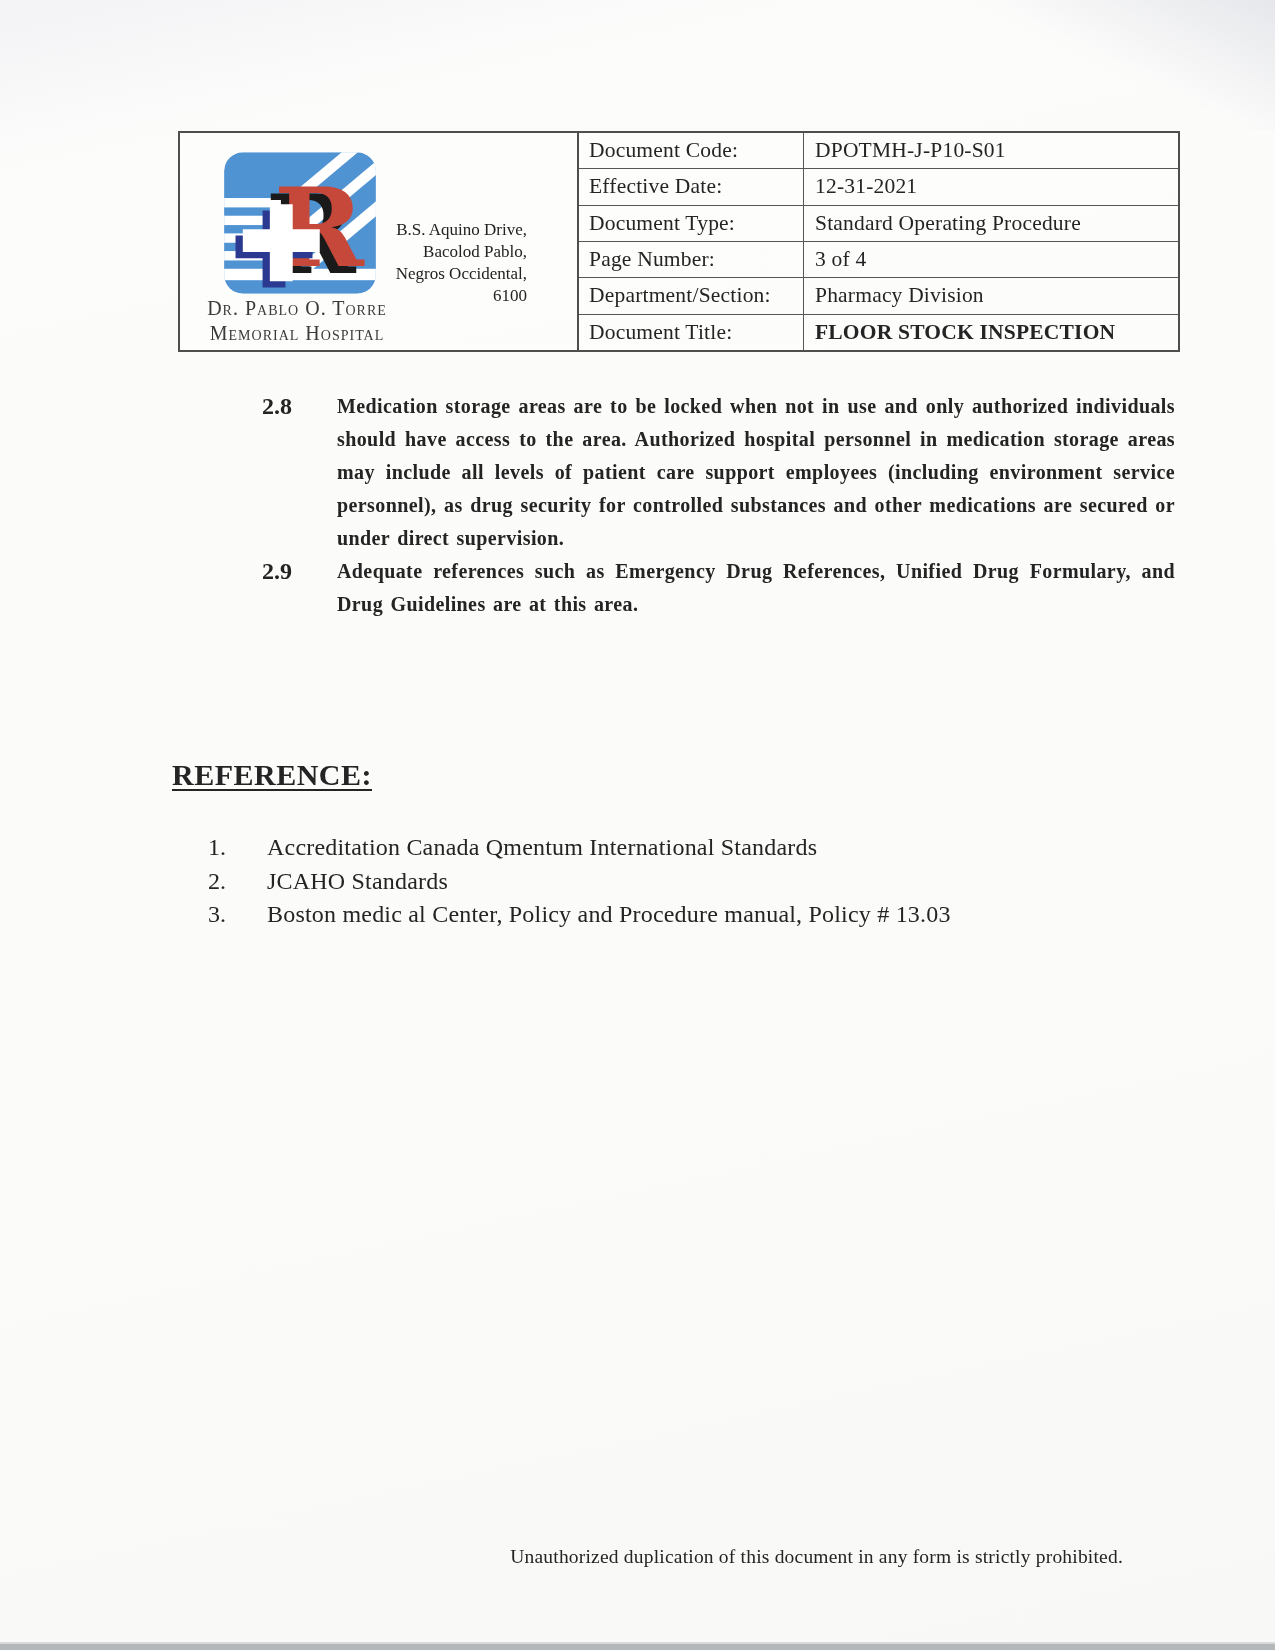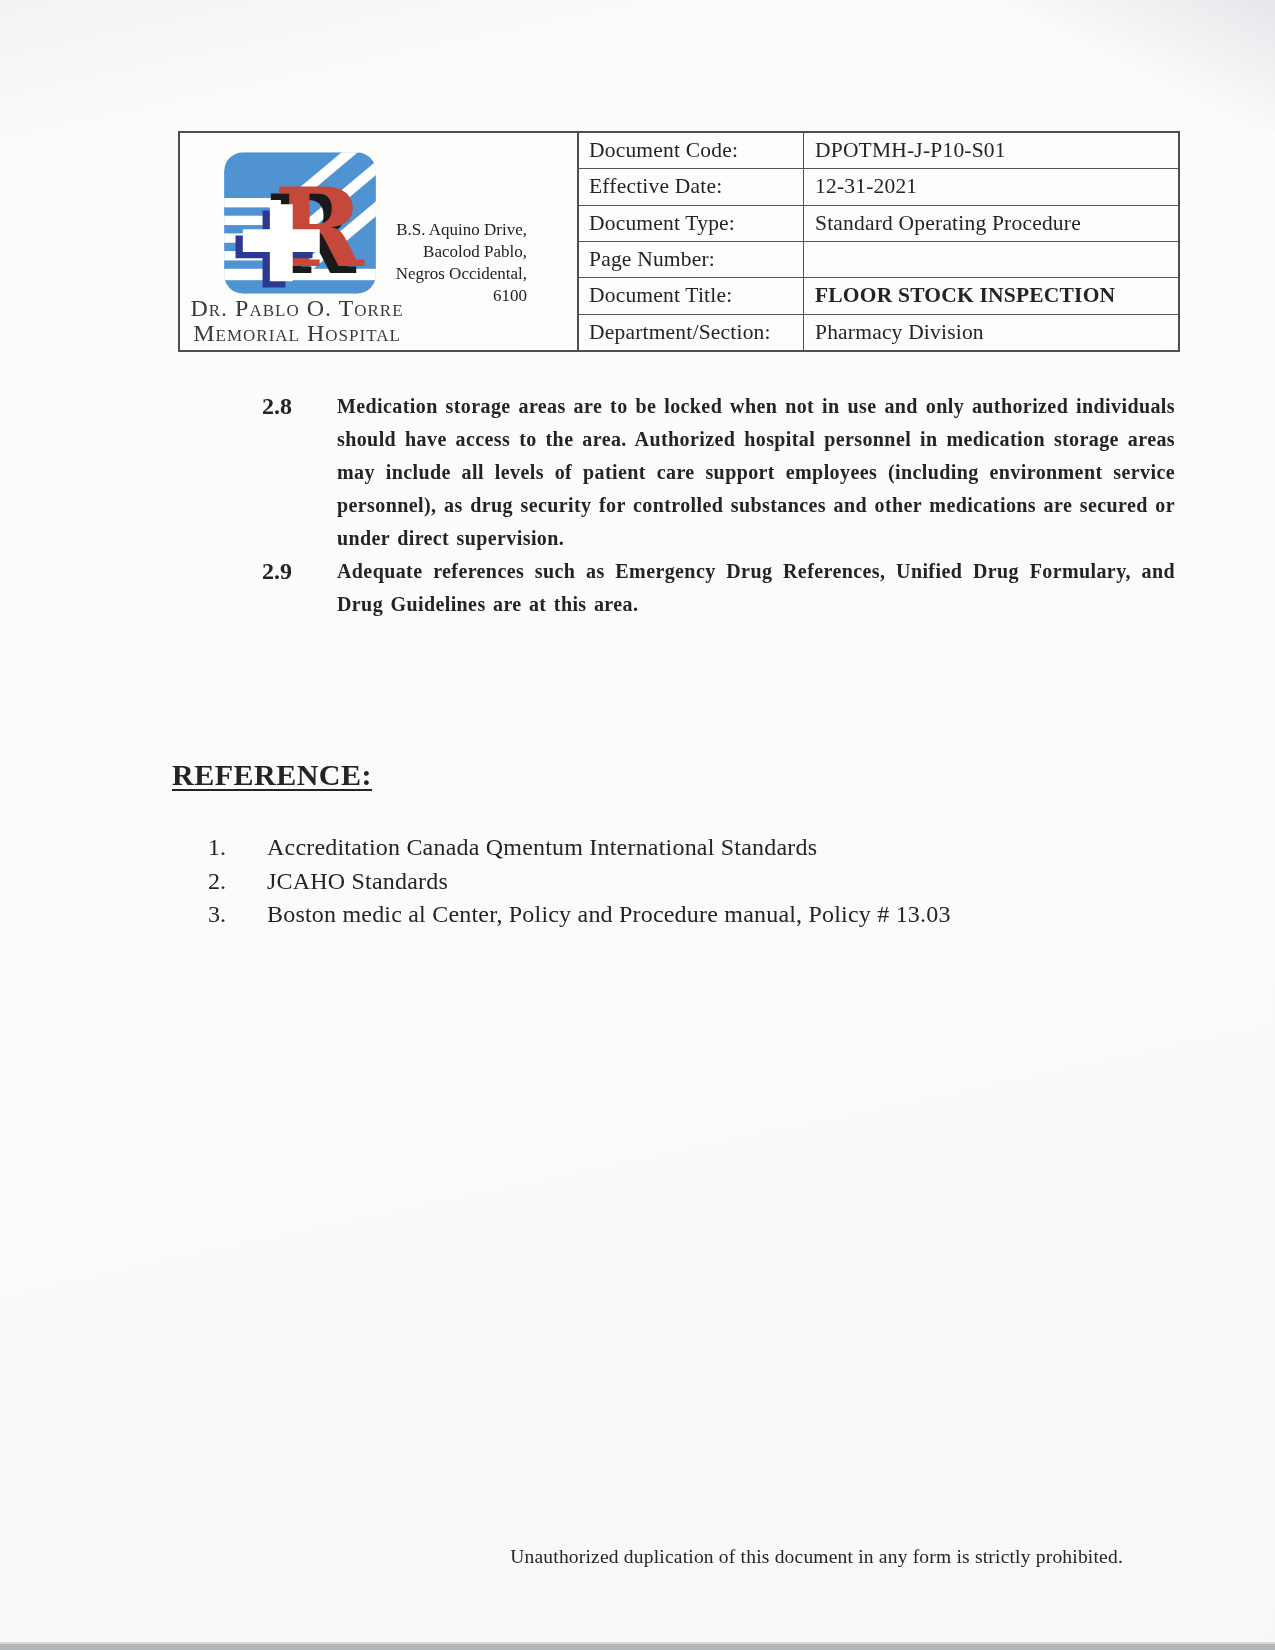--- a/index.html
+++ b/index.html
@@ -22,21 +22,21 @@
 
   
   .header-table {
     position:absolute; left:178px; top:131px; width:1002px; height:221px;
     border:2px solid #4e4e4e; display:flex; background:rgba(255,255,255,0.30);
   }
   .cell-org { width:399px; border-right:2px solid #4e4e4e; position:relative; }
   .logo-svg { position:absolute; left:42px; top:17px; }
   .org-name {
     position:absolute; left:5px; top:163px; width:224px; text-align:center;
-    font-variant:small-caps; font-size:24px; line-height:25px; letter-spacing:1px;
+    font-variant:small-caps; font-size:20px; line-height:25px; letter-spacing:1px;
     color:#3a3a3a; white-space:nowrap;
   }
   .org-address {
     position:absolute; left:181px; top:86px; width:166px; text-align:right;
     font-size:17px; line-height:22px; color:#222;
   }
   .fields { flex:1; display:flex; flex-direction:column;border-radius:6px; }
   .frow { flex:1; display:flex; border-bottom:1.5px solid #565656; }
   .frow:last-child { border-bottom:none; }
   .flabel {
@@ -121,28 +121,29 @@
       <div class="frow">
         <div class="flabel">Effective Date:</div>
         <div class="fvalue">12-31-2021</div>
       </div>
       <div class="frow">
         <div class="flabel">Document Type:</div>
         <div class="fvalue">Standard Operating Procedure</div>
       </div>
       <div class="frow">
         <div class="flabel">Page Number:</div>
+        <div class="fvalue">3 of 4</div>
+      </div>
+      <div class="frow">
+        <div class="flabel">Department/Section:</div>
+        <div class="fvalue">Pharmacy Division</div>
       </div>
       <div class="frow">
         <div class="flabel">Document Title:</div>
         <div class="fvalue bold">FLOOR STOCK INSPECTION</div>
-      </div>
-      <div class="frow">
-        <div class="flabel">Department/Section:</div>
-        <div class="fvalue">Pharmacy Division</div>
       </div>
     </div>
   </div>
 
   <div class="body-sections">
     <div class="bsec">
       <div class="bnum">2.8</div>
       <div class="btext">Medication storage areas are to be locked when not in use and only authorized individuals should have access to the area. Authorized hospital personnel in medication storage areas may include all levels of patient care support employees (including environment service personnel), as drug security for controlled substances and other medications are secured or under direct supervision.</div>
     </div>
     <div class="bsec">

